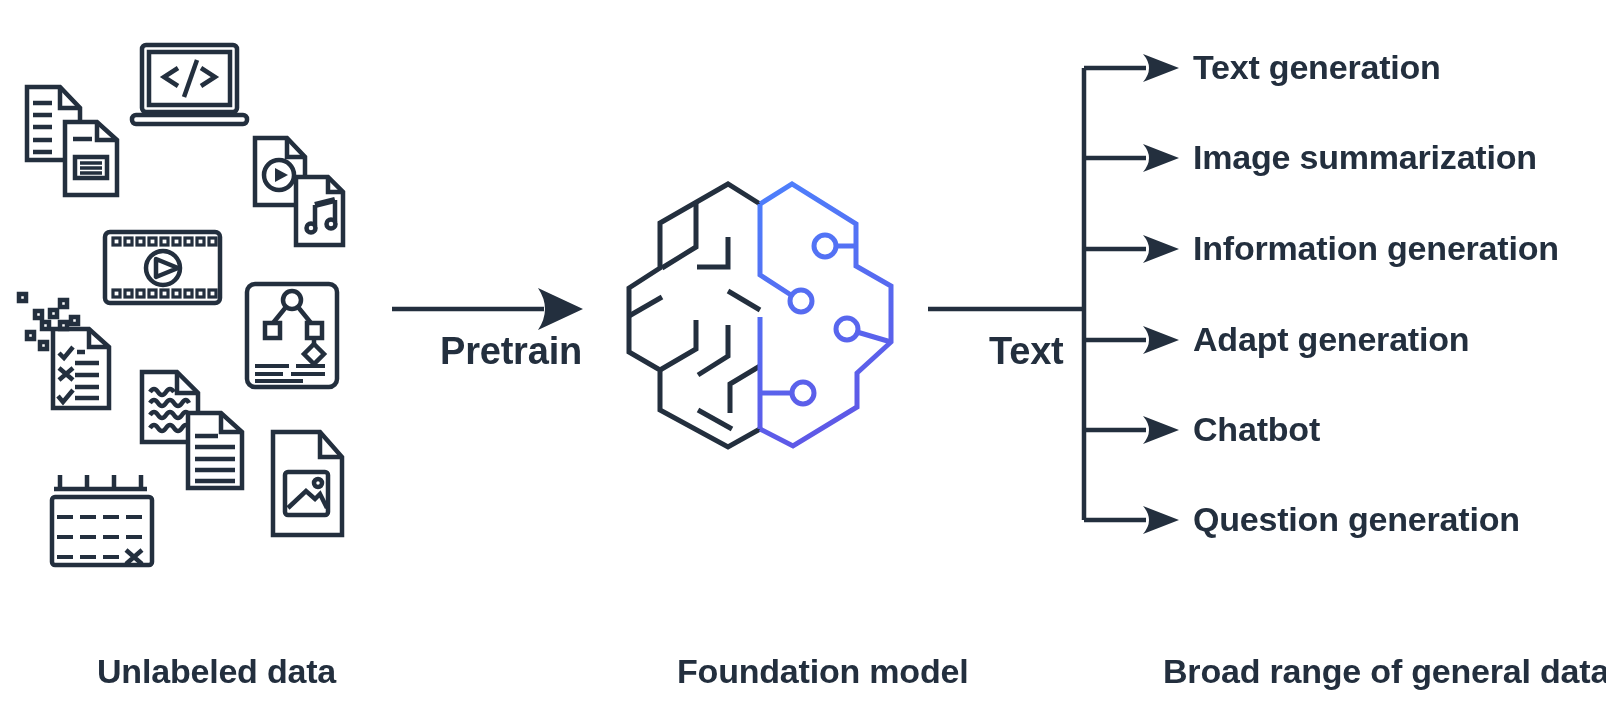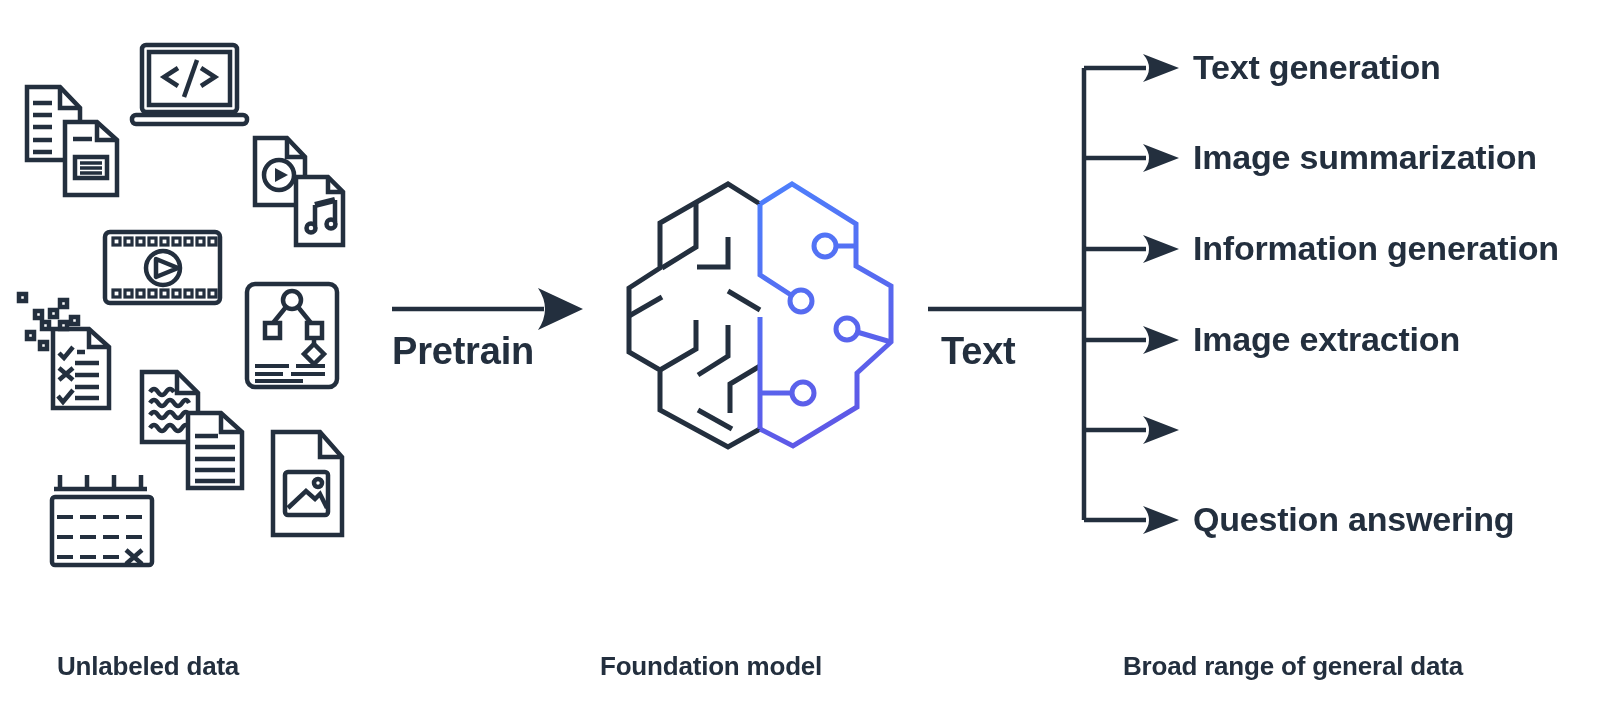--- a/index.html
+++ b/index.html
@@ -15,23 +15,23 @@
   }
   .abs{position:absolute;}
   svg{display:block;overflow:visible;}
   .ink-line{stroke:var(--ink);fill:none;stroke-width:4.5;}
   .ink-fill{fill:var(--ink);stroke:none;}
   .occlude{fill:var(--background);}
   .label{
     position:absolute;color:var(--ink);font-weight:700;white-space:nowrap;
     letter-spacing:-0.2px;line-height:1.15;
   }
-  .stage-label{font-size:38px;}
+  .stage-label{font-size:38px;margin-left:48px;}
   .task-label{font-size:34px;}
-  .caption{font-size:26px;}
+  .caption{font-size:34px;margin-left:40px;}
 </style>
 </head>
 <body>
 
 <div class="canvas">
 
   <svg class="abs" style="left:0;top:0" width="1606" height="704" viewBox="0 0 1606 704">
     <g class="ink-line">
       <path d="M392,309 H544"></path>
       <path d="M928,309 H1086"></path>
@@ -233,20 +233,21 @@
       <path d="M150,223 H182"></path>
     </g>
   </svg>
 
   <div class="label stage-label abs" style="left:392px;top:330px">Pretrain</div>
   <div class="label stage-label abs" style="left:941px;top:330px">Text</div>
 
   <div class="label task-label abs" style="left:1193px;top:48px">Text generation</div>
   <div class="label task-label abs" style="left:1193px;top:138px">Image summarization</div>
   <div class="label task-label abs" style="left:1193px;top:229px">Information generation</div>
-  <div class="label task-label abs" style="left:1193px;top:320px">Image extraction</div>
-  <div class="label task-label abs" style="left:1193px;top:500px">Question answering</div>
+  <div class="label task-label abs" style="left:1193px;top:320px">Adapt generation</div>
+  <div class="label task-label abs" style="left:1193px;top:410px">Chatbot</div>
+  <div class="label task-label abs" style="left:1193px;top:500px">Question generation</div>
 
   <div class="label caption abs" style="left:57px;top:652px">Unlabeled data</div>
-  <div class="label caption abs" style="left:600px;top:652px">Foundation model</div>
+  <div class="label caption abs" style="left:637px;top:652px">Foundation model</div>
   <div class="label caption abs" style="left:1123px;top:652px">Broad range of general data</div>
 
 </div>
 
 </body></html>

